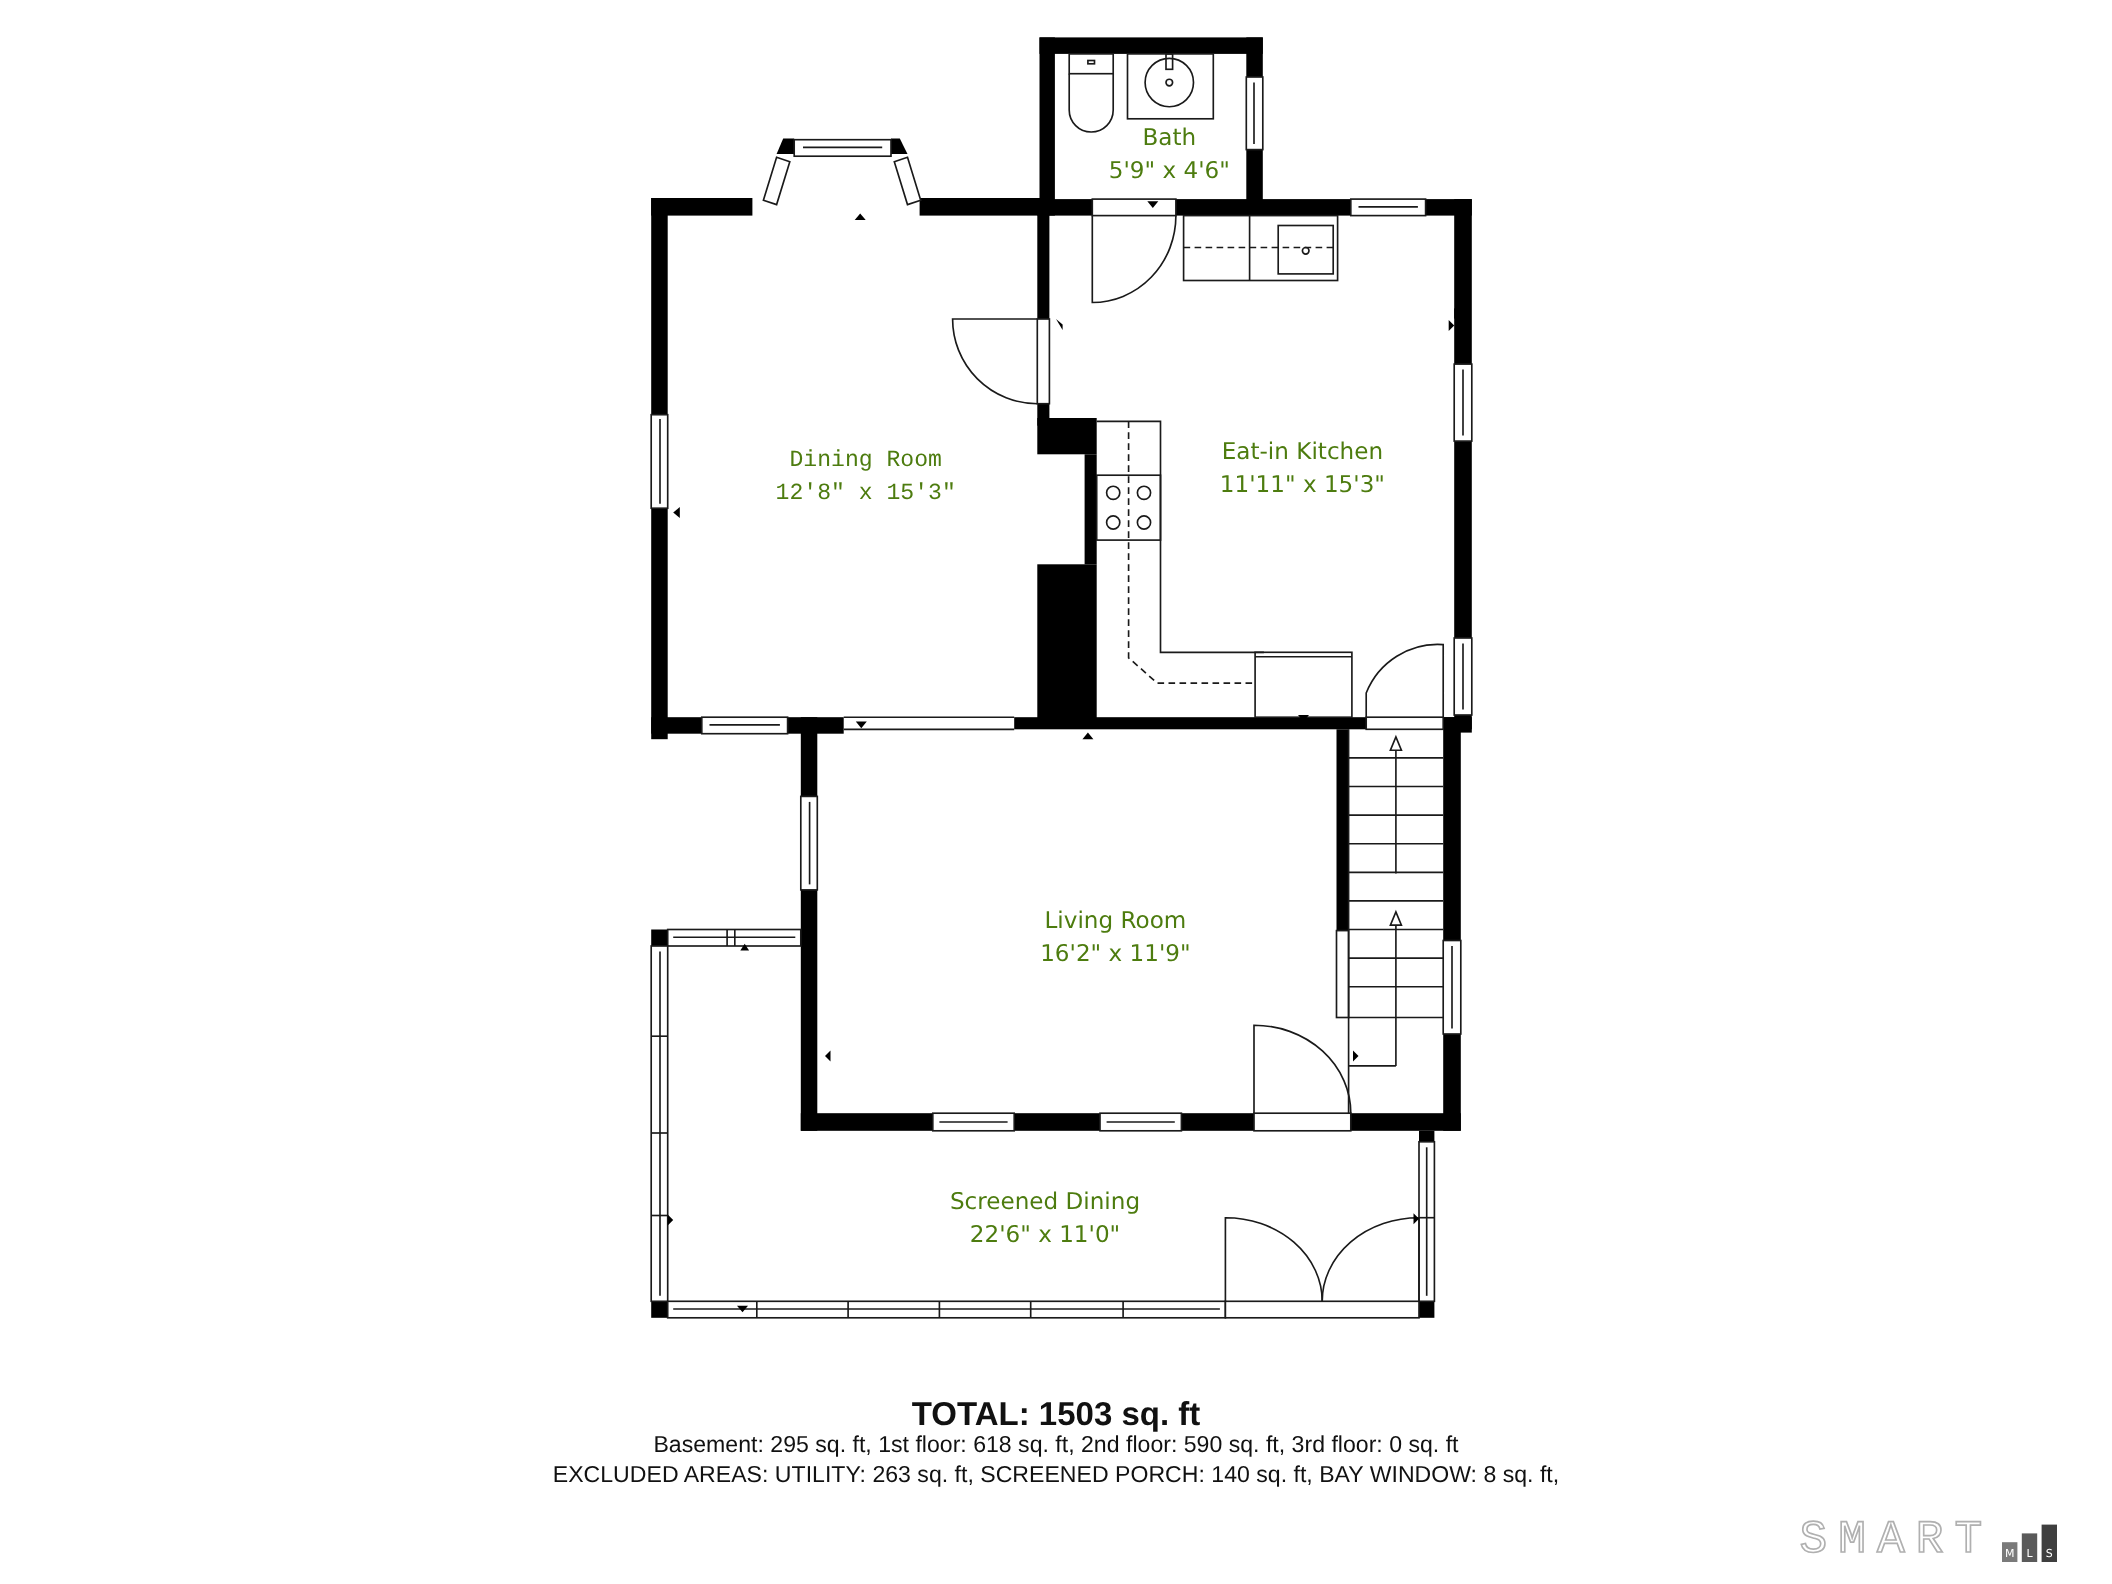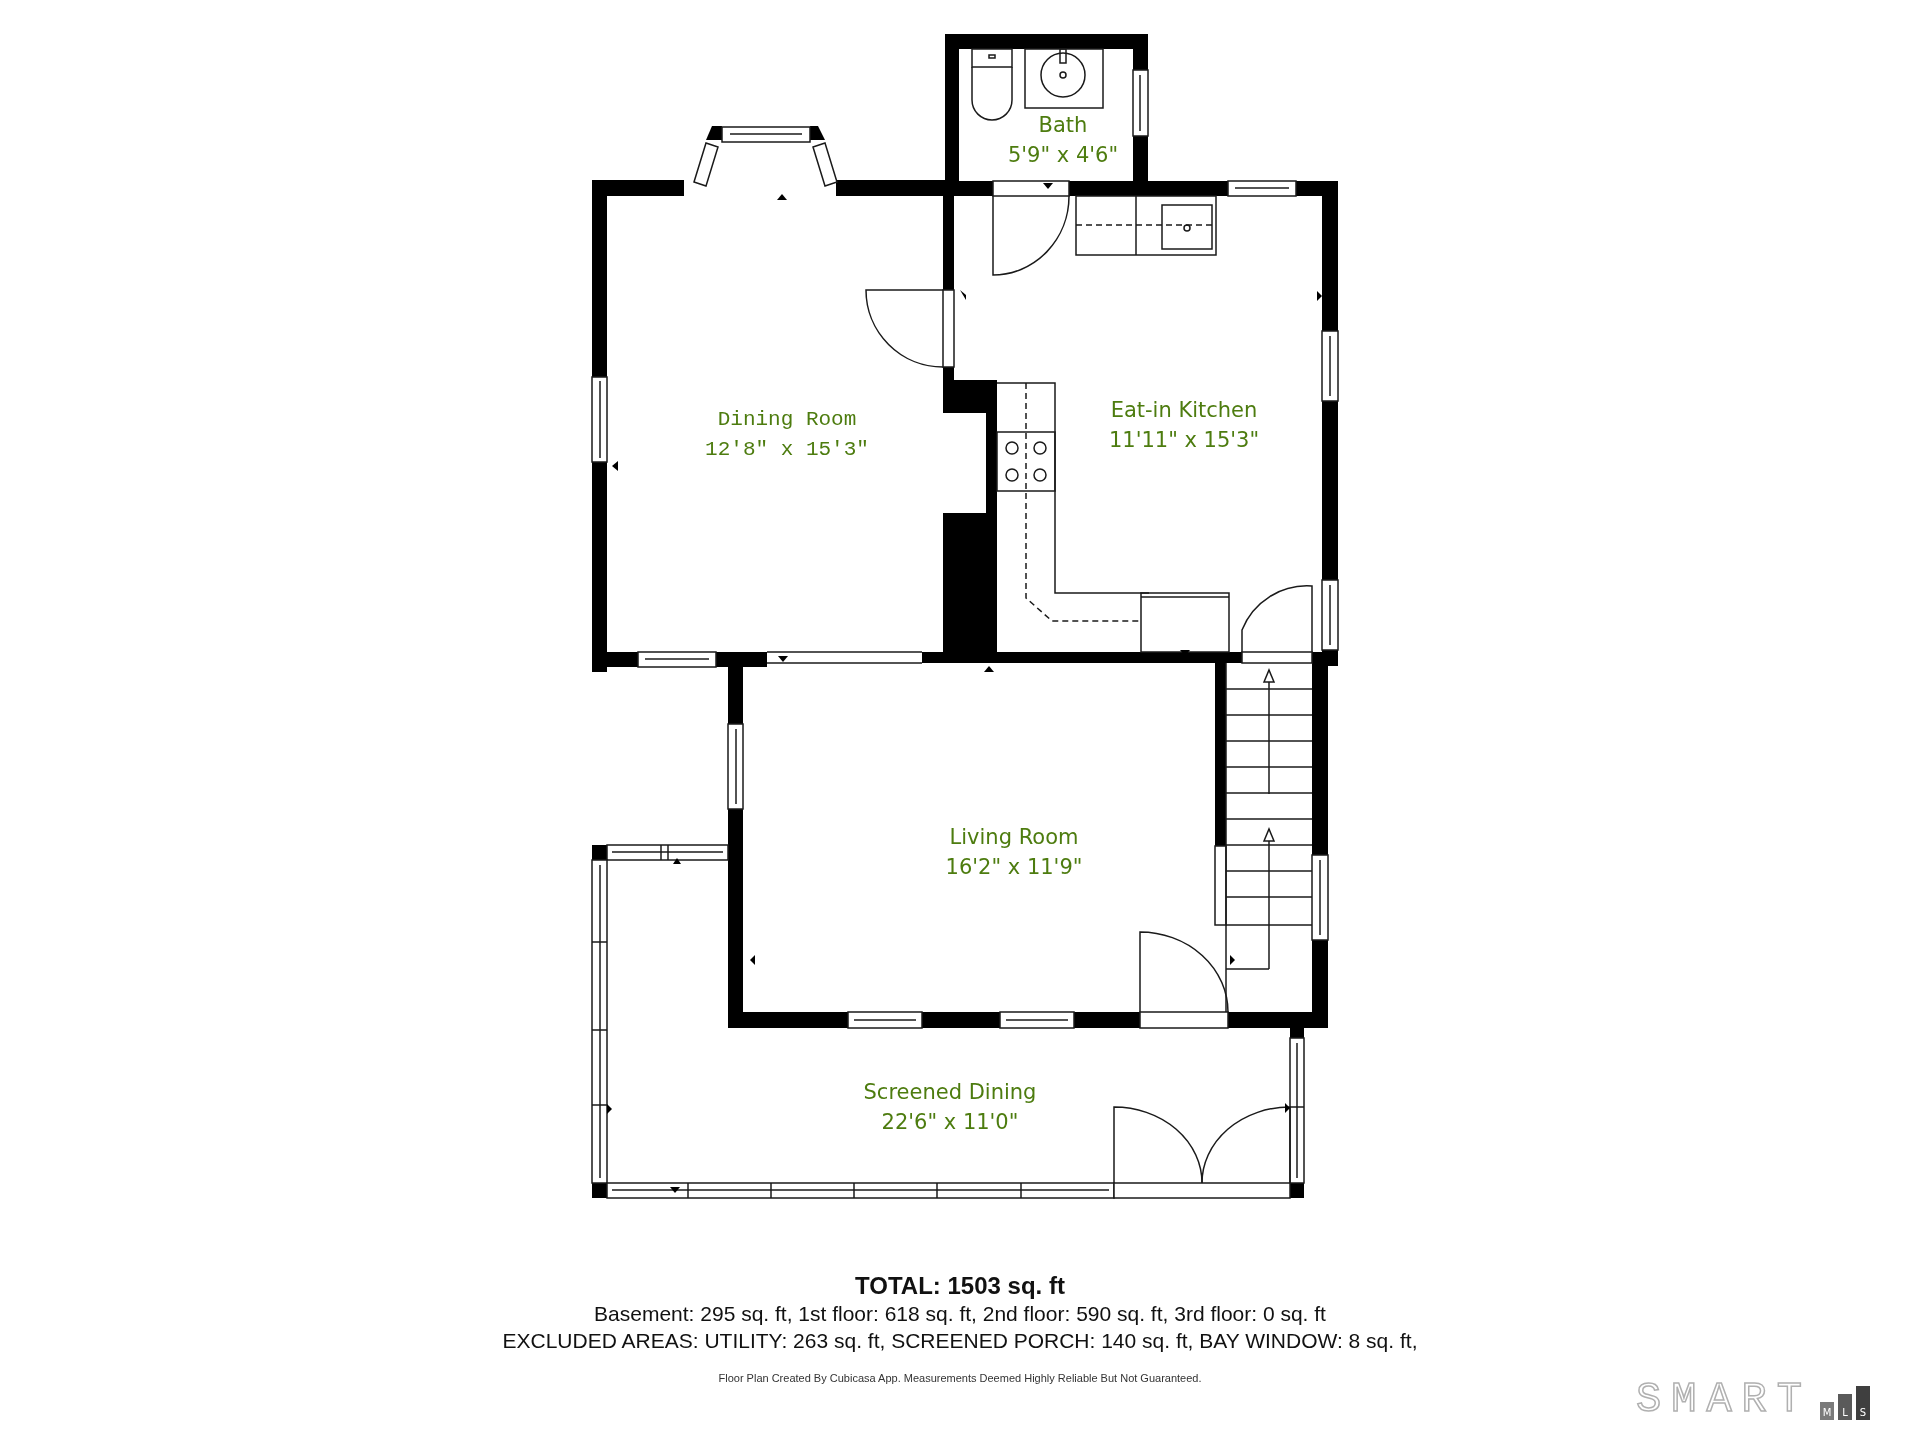--- a/index.html
+++ b/index.html
@@ -4,21 +4,21 @@
 <style>
   html, body { margin:0; padding:0; background:#ffffff; }
   body { width:1920px; height:1440px; position:relative; overflow:hidden;
          font-family:"DejaVu Sans", "Liberation Sans", sans-serif; color:#1a1a1a; }
   #plan { position:absolute; left:0; top:0; width:1920px; height:1440px; }
   .room-label { position:absolute; text-align:center; font-size:21px; line-height:30px; color:#4d7c0f;
                 transform:translateX(-50%); white-space:nowrap; font-family:"DejaVu Sans", sans-serif; }
   .room-label span { display:block; }
   .summary { position:absolute; left:0; width:1920px; text-align:center; top:1272px;
              font-family:"Liberation Sans", sans-serif; color:#111; }
-  .summary .total { font-weight:bold; font-size:24px; line-height:28px; }
+  .summary .total { font-weight:bold; font-size:30px; line-height:28px; }
   .summary .line { font-size:21px; line-height:27px; }
   .summary .disclaimer { font-size:11px; margin-top:18px; color:#333; }
   .logo { position:absolute; left:1636px; top:1380px; height:40px; display:flex; align-items:flex-end; gap:6px; }
   .logo .word { font-family:Liberation Mono, monospace; font-size:42px; letter-spacing:10px;
                 color:#fff; -webkit-text-stroke:1.5px #b0b0b0; line-height:40px; }
   .logo .bars { display:flex; align-items:flex-end; gap:4px; margin-left:2px; }
   .logo .bar { width:14px; color:#fff; font-size:10px; font-family:"DejaVu Sans", sans-serif;
                display:flex; align-items:flex-end; justify-content:center; padding-bottom:2px; box-sizing:border-box; }
 </style>
 </head>
@@ -233,21 +233,20 @@
 </div>
 <div class="room-label" style="left:950px; top:1077px;">
   <span>Screened Dining</span>
   <span>22'6" x 11'0"</span>
 </div>
 
 <div class="summary">
   <div class="total">TOTAL: 1503 sq. ft</div>
   <div class="line">Basement: 295 sq. ft, 1st floor: 618 sq. ft, 2nd floor: 590 sq. ft, 3rd floor: 0 sq. ft</div>
   <div class="line">EXCLUDED AREAS: UTILITY: 263 sq. ft, SCREENED PORCH: 140 sq. ft, BAY WINDOW: 8 sq. ft,</div>
-  <div class="disclaimer">Floor Plan Created By Cubicasa App. Measurements Deemed Highly Reliable But Not Guaranteed.</div>
 </div>
 
 <div class="logo">
   <span class="word">SMART</span>
   <div class="bars">
     <div class="bar" style="height:18px;background:#7a7a7a;">M</div>
     <div class="bar" style="height:26px;background:#5a5a5a;">L</div>
     <div class="bar" style="height:34px;background:#3f3f3f;">S</div>
   </div>
 </div>

